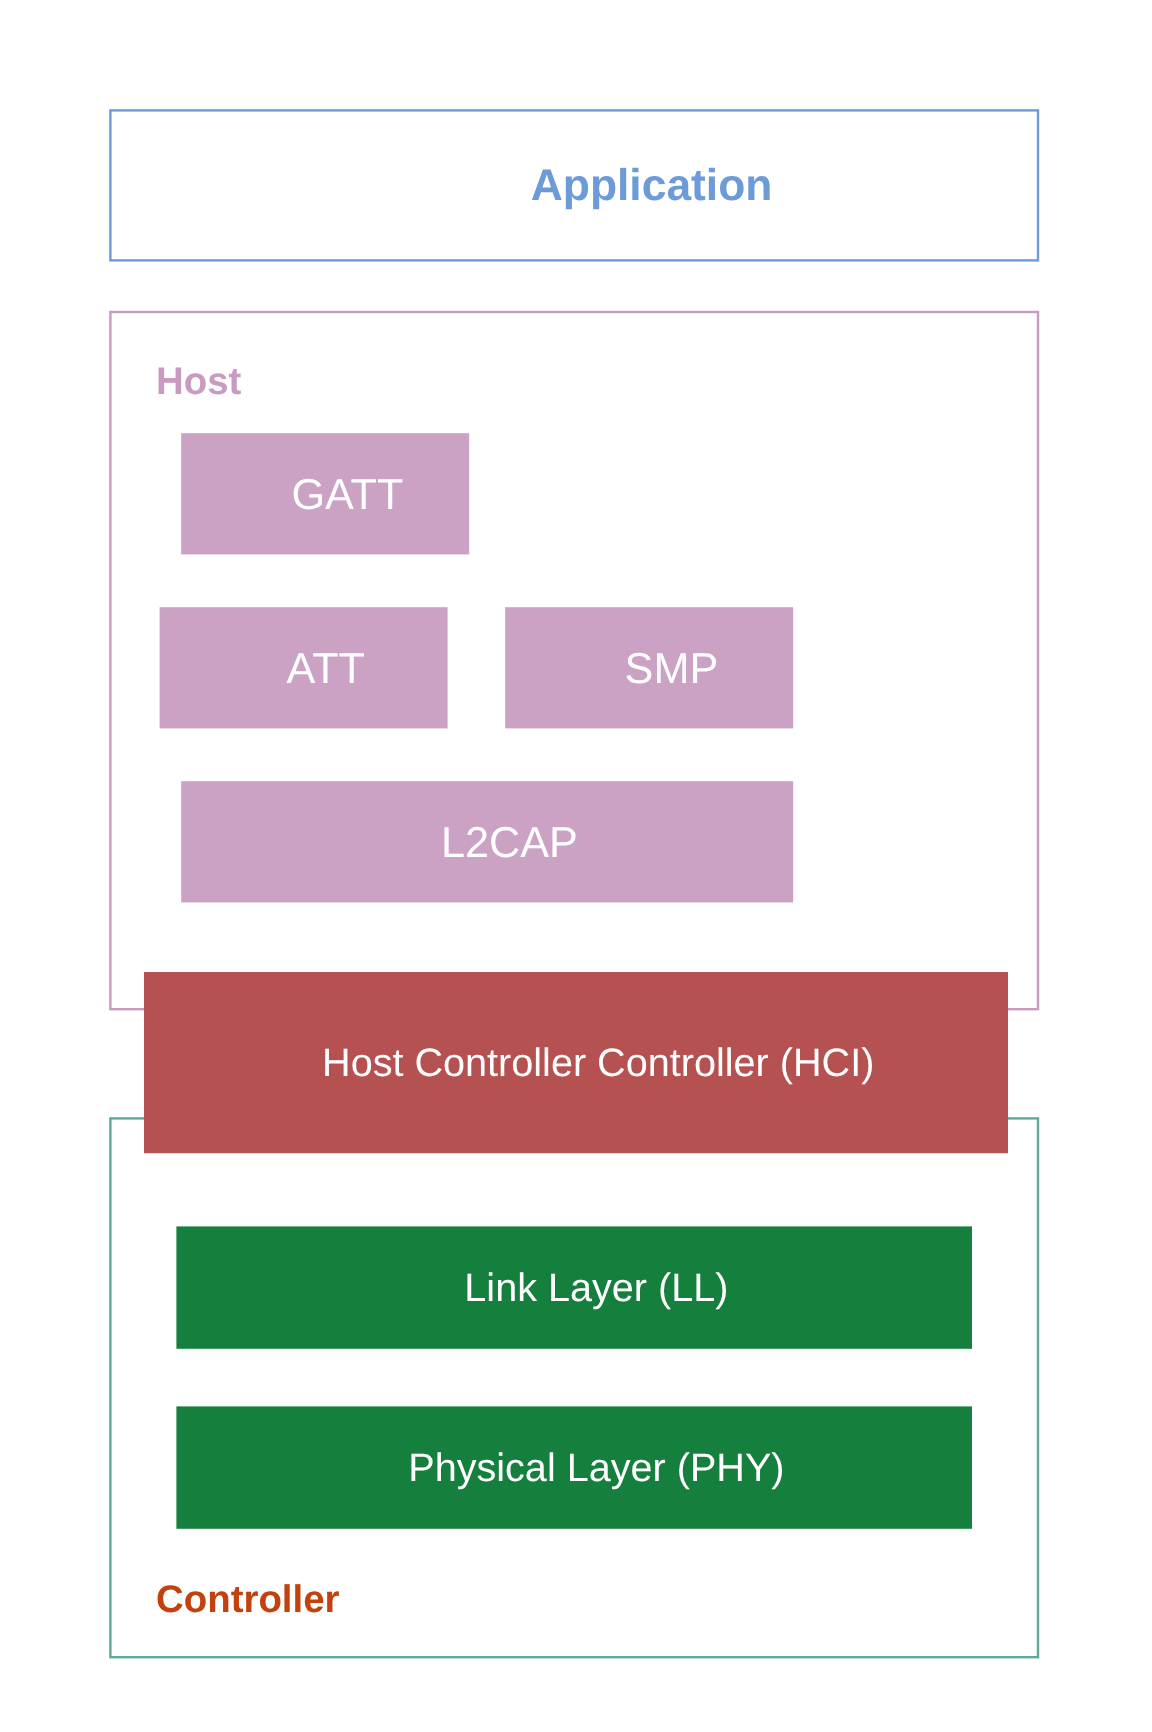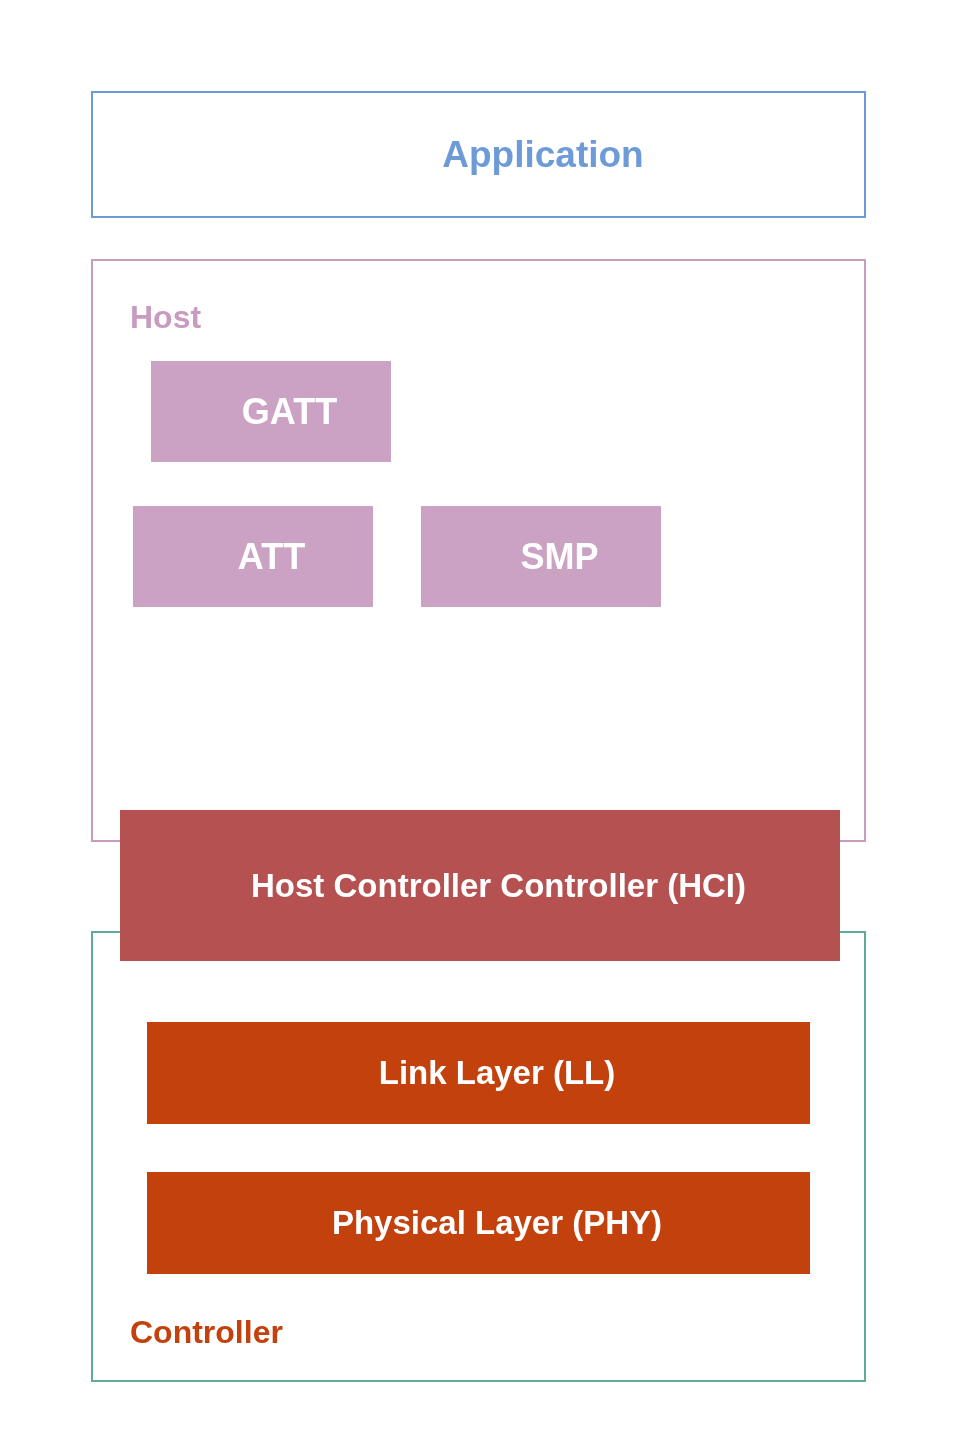--- a/index.html
+++ b/index.html
@@ -80,21 +80,21 @@
   }
 
   
   .block {
     position: absolute;
     box-sizing: border-box;
     display: flex;
     align-items: center;
     justify-content: center;
     color: #ffffff;
-    font-weight: bold;
+    font-weight: normal;
     text-align: center;
     padding-left: 37px;
   }
   .host-block {
     background: #CBA2C4;
     font-size: 36px;
   }
   #block-gatt {
     left: 151px;
     top: 361px;
@@ -165,21 +165,21 @@
     top: 810px;
     width: 720px;
     height: 151px;
     background: #B55150;
     font-size: 33px;
     z-index: 5;
   }
 
   
   .ctrl-block {
-    background: #c2410c;
+    background: #15803d;
     font-size: 33px;
   }
   #block-ll {
     left: 147px;
     top: 1022px;
     width: 663px;
     height: 102px;
   }
   #block-phy {
     left: 147px;
@@ -199,20 +199,21 @@
   <div class="outline-box" id="host-box"></div>
   <div class="group-label" id="host-label">Host</div>
 
   <div class="block host-block" id="block-gatt">GATT</div>
 
 
   <div class="block host-block" id="block-att">ATT</div>
 
   <div class="block host-block" id="block-smp">SMP</div>
 
+  <div class="block host-block" id="block-l2cap">L2CAP</div>
 
   <div class="outline-box" id="controller-box"></div>
 
   <div class="block ctrl-block" id="block-ll">Link Layer (LL)</div>
 
   <div class="block ctrl-block" id="block-phy">Physical Layer (PHY)</div>
 
   <div class="group-label" id="controller-label">Controller</div>
 
   <div class="block" id="block-hci">Host Controller Controller (HCI)</div>

